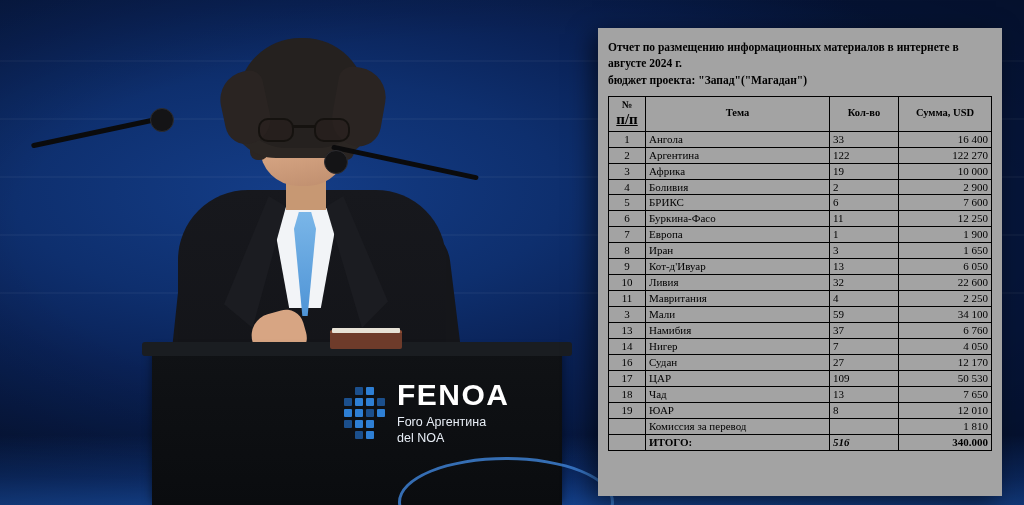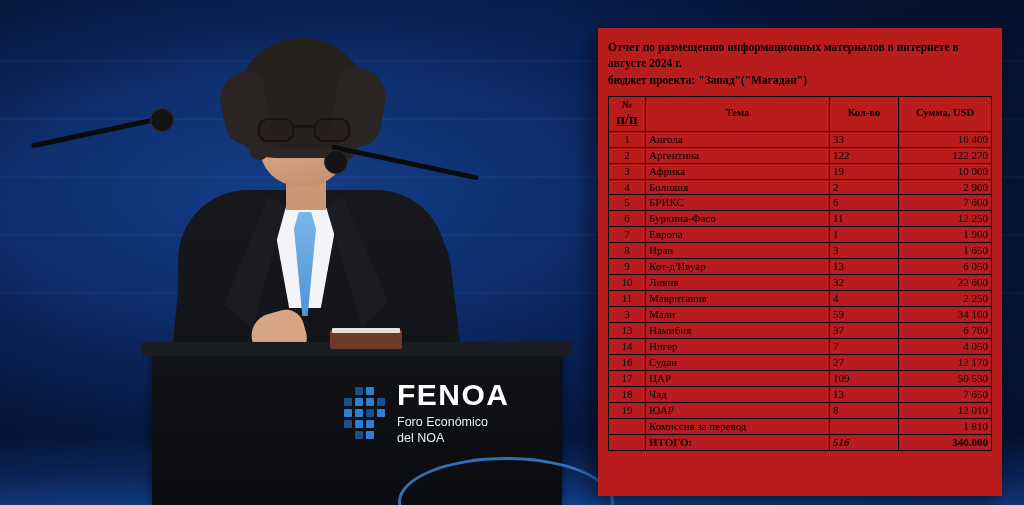--- a/index.html
+++ b/index.html
@@ -282,21 +282,21 @@
     opacity: 0.85;
   }
 
   
   .doc {
     position: absolute;
     left: 598px;
     top: 28px;
     width: 404px;
     height: 468px;
-    background: #b91c1c;
+    background: #a3a3a3;
     box-shadow: -6px 6px 22px rgba(0,0,0,0.55);
     padding: 12px 10px 0 10px;
     box-sizing: border-box;
     color: #000;
     font-family: "Liberation Serif", serif;
   }
   .doc-title {
     font-size: 11.5px;
     font-weight: bold;
     line-height: 1.35;
@@ -405,21 +405,21 @@
           <i></i>
           <i class="off"></i>
         <i class="off"></i>
           <i class="dim"></i>
           <i></i>
           <i class="off"></i>
       </div>
       <div class="logo-text">
         <div class="brand">FENOA</div>
         <div class="sub">
-          <div>Foro Económico</div>
+          <div>Foro Аргентина</div>
           <div>del NOA</div>
         </div>
       </div>
     </div>
     <div class="stage-circle"></div>
   </div>
 
   <div class="doc">
     <p class="doc-title">Отчет по размещению информационных материалов в интернете в августе 2024 г.</p>
     <p class="doc-subtitle">бюджет проекта: "Запад"("Магадан")</p>

